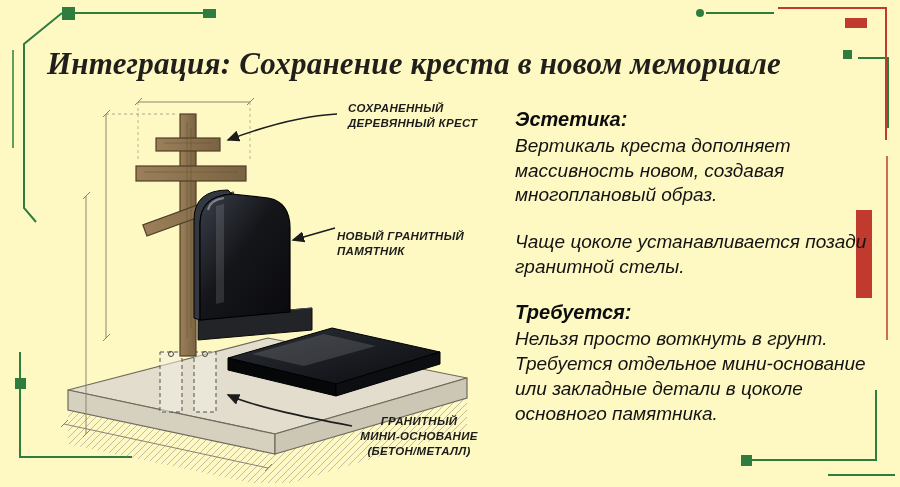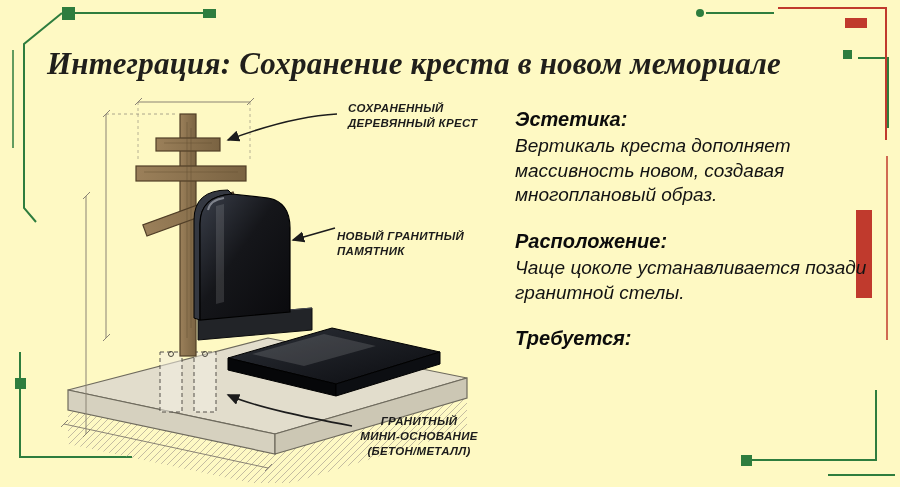--- a/index.html
+++ b/index.html
@@ -157,21 +157,21 @@
   <div class="callout callout-base">ГРАНИТНЫЙ
 МИНИ-ОСНОВАНИЕ
 (БЕТОН/МЕТАЛЛ)</div>
 
   <div class="info">
     <section>
       <h2>Эстетика:</h2>
       <p>Вертикаль креста дополняет массивность новом, создавая многоплановый образ.</p>
     </section>
     <section>
-      <h2>Расположение:</h2>
       <p>Чаще цоколе устанавливается позади гранитной стелы.</p>
     </section>
     <section>
       <h2>Требуется:</h2>
+      <p>Нельзя просто воткнуть в грунт. Требуется отдельное мини-основание или закладные детали в цоколе основного памятника.</p>
     </section>
   </div>
 
 </div>
 
 </body></html>

